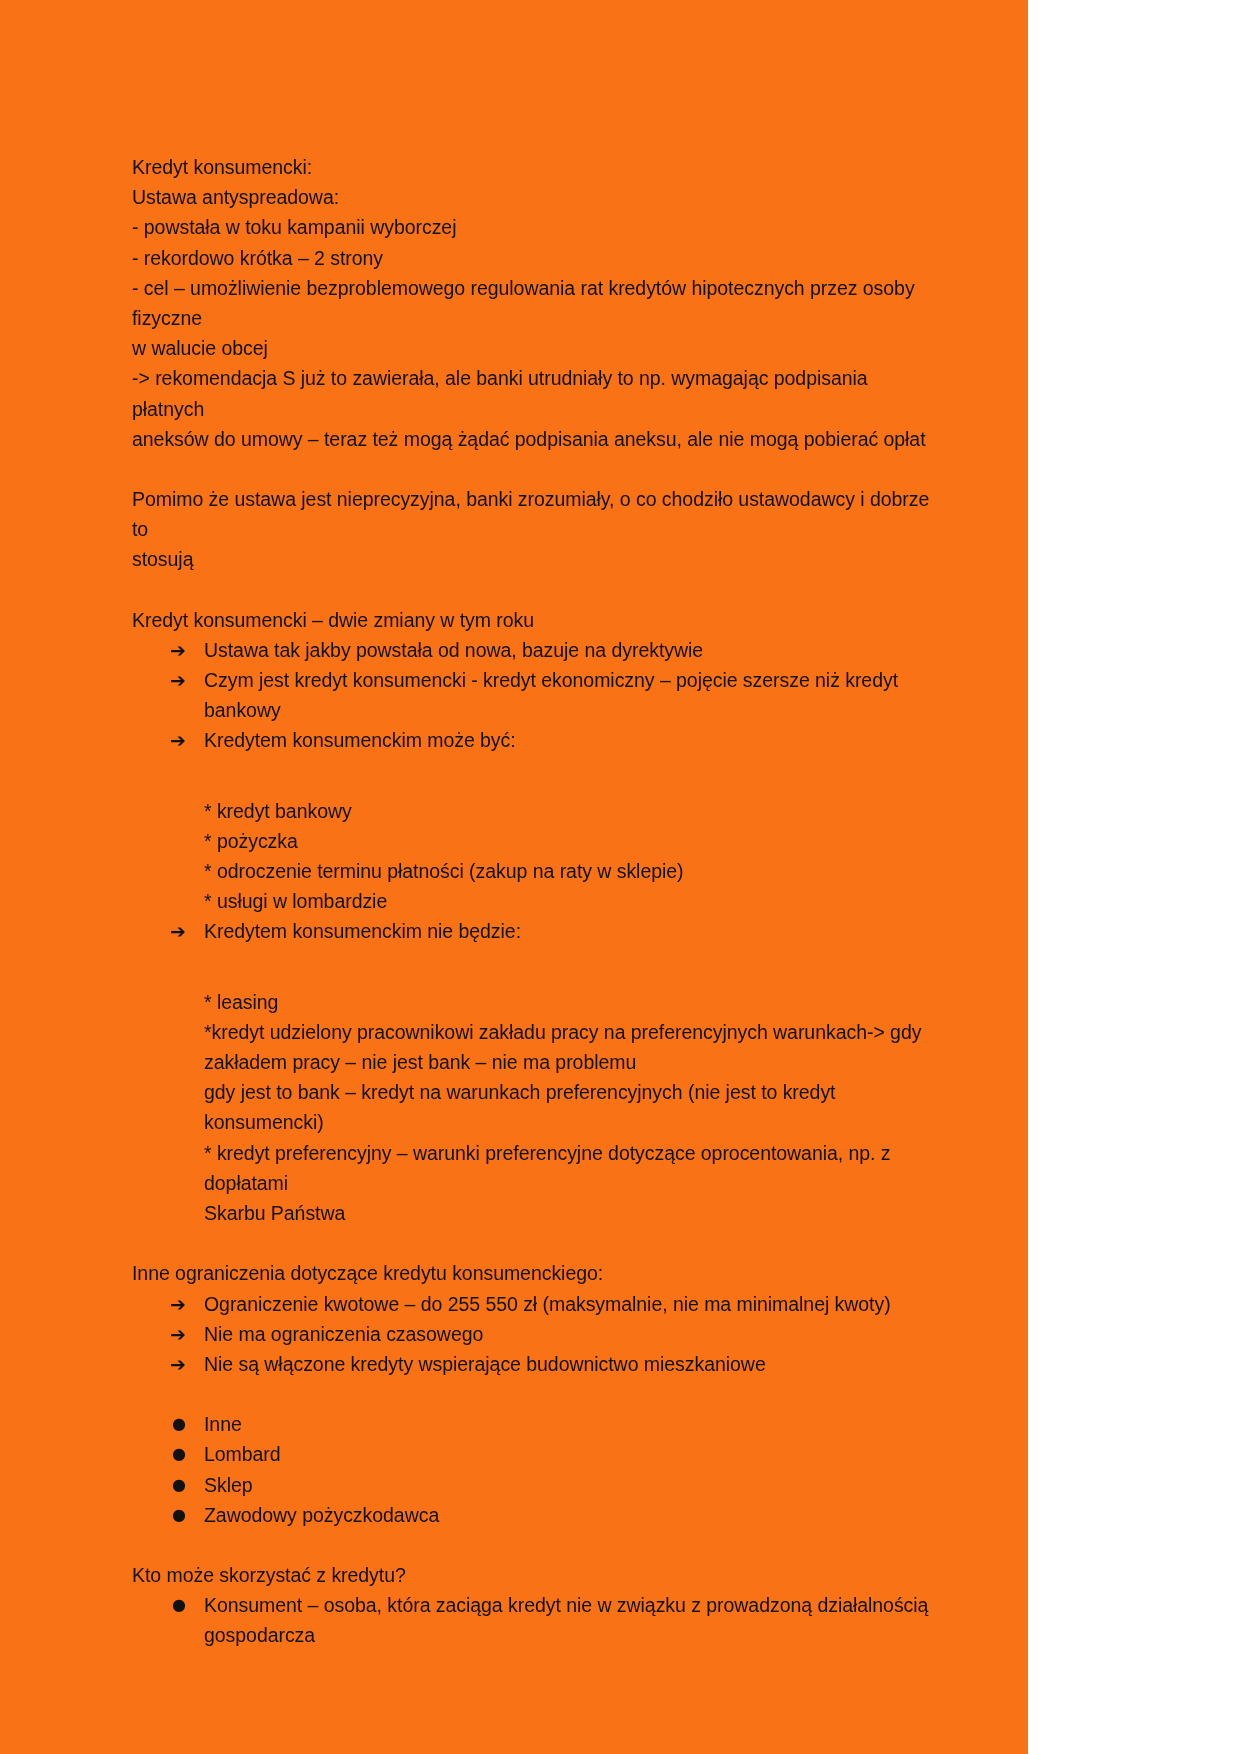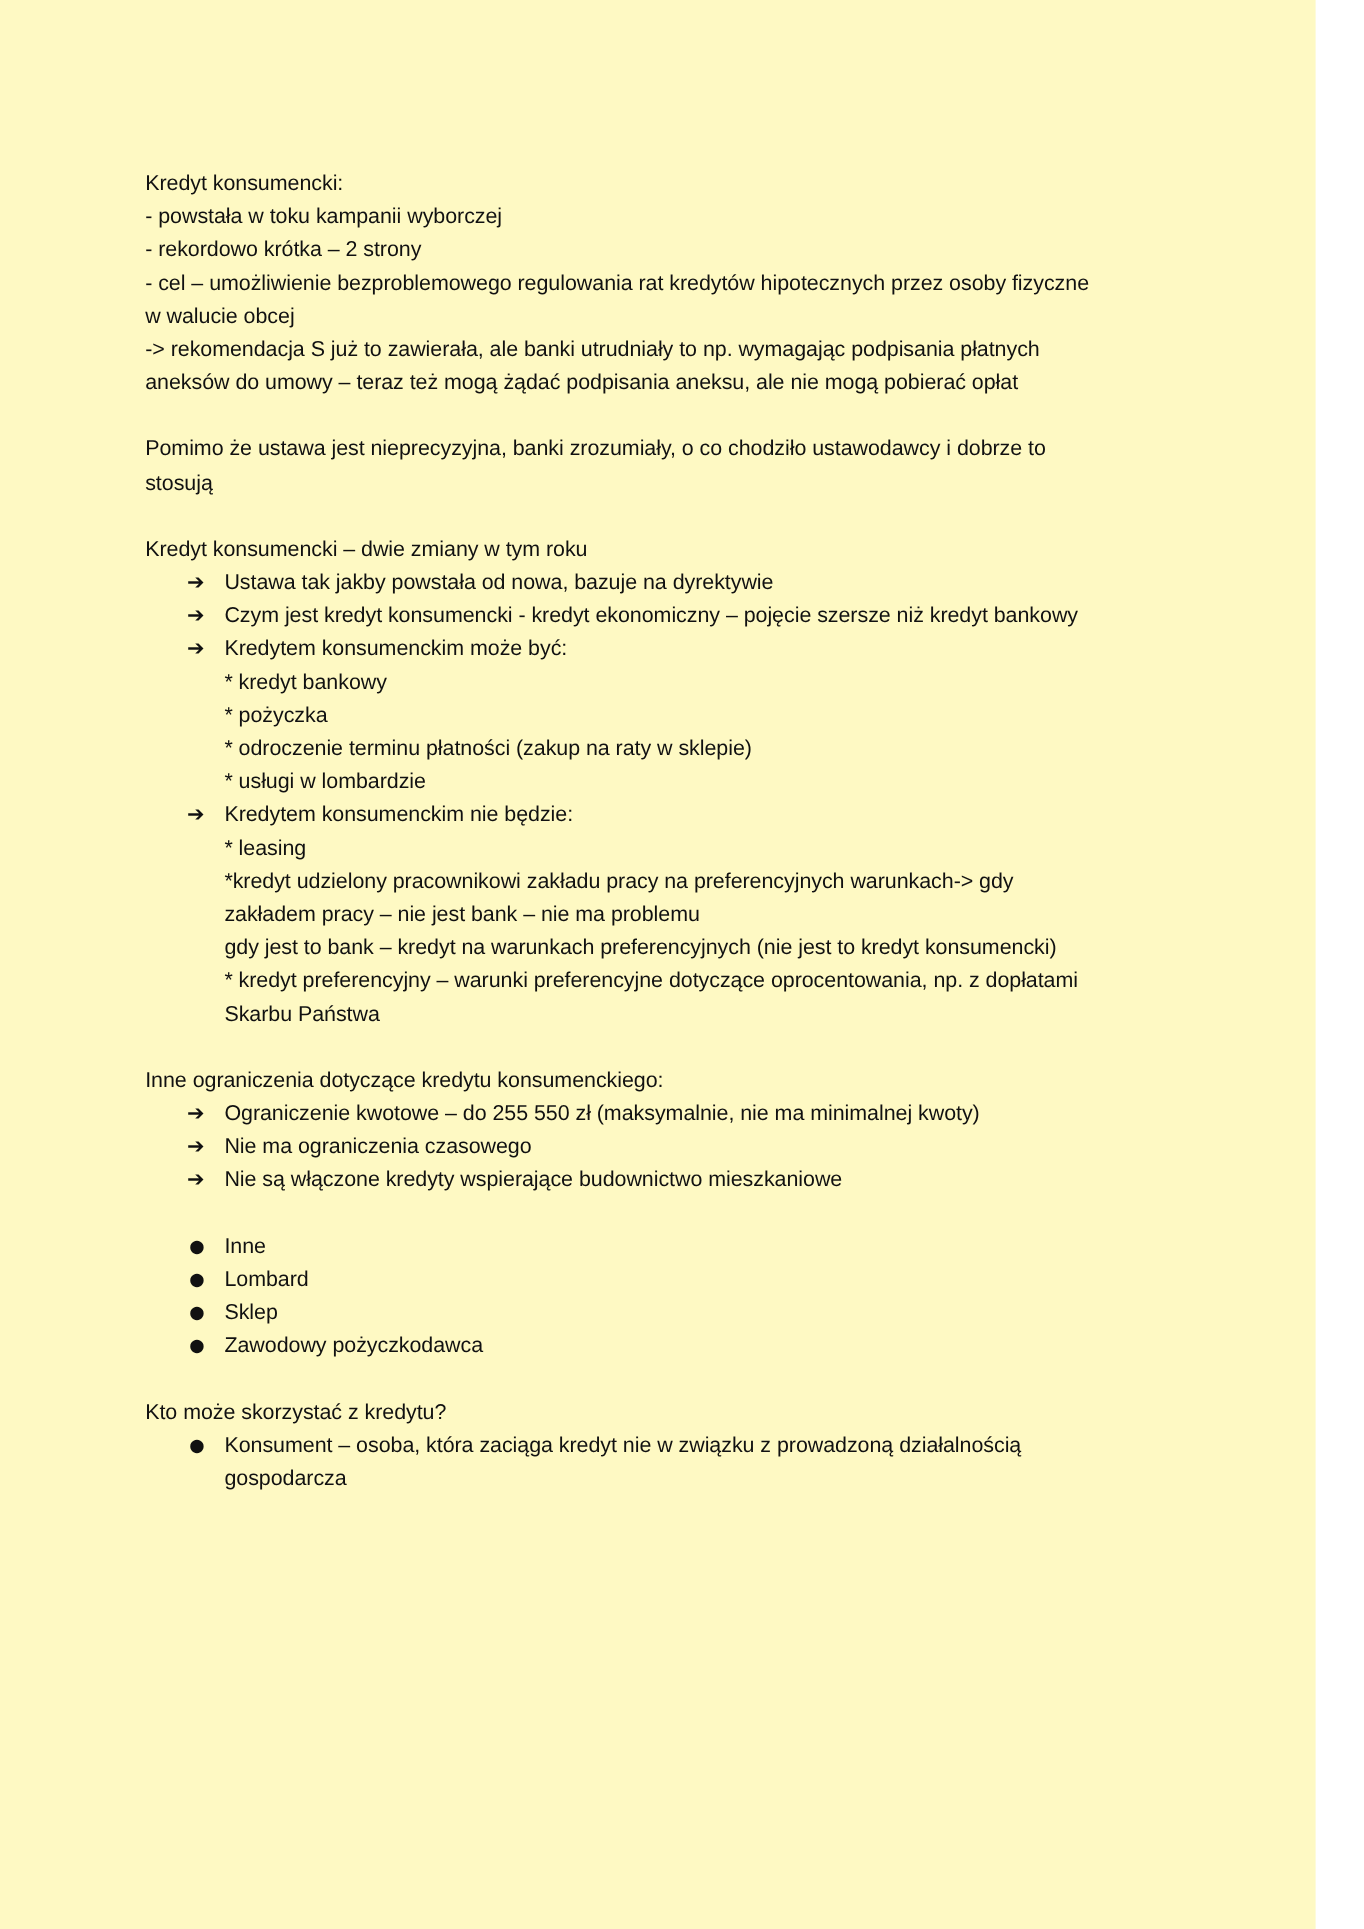--- a/index.html
+++ b/index.html
@@ -9,23 +9,23 @@
   }
   body {
     width: 1240px;
     height: 1754px;
     font-family: "Liberation Sans", sans-serif;
     color: #0a0a0a;
     -webkit-font-smoothing: none;
   }
   .page {
     position: relative;
-    width: 1196px;
+    width: 1028px;
     height: 1754px;
-    background: #fef9c3;
+    background: #f97316;
     box-sizing: border-box;
     padding: 152px 90px 0 132px;
   }
   .doc-body {
     font-size: 19.5px;
     line-height: 30.2px;
     letter-spacing: -0.05px;
     color: #111111;
   }
   .para {
@@ -63,40 +63,44 @@
   ul.dot-list > li > .marker {
     position: absolute;
     left: 40px;
     top: 0;
     font-size: 16px;
     line-height: 30.2px;
     font-family: "DejaVu Sans", sans-serif;
   }
   .sub-lines {
     padding-left: 72px;
+    margin-top: 40px;
   }
   .li-text {
     display: block;
   }
   .cont {
     display: block;
   }
   
   .doc-body * {
     text-rendering: optimizeLegibility;
   }
 </style>
 </head>
 <body>
 
 <div class="page">
   <div class="doc-body">
 
     <div class="para">
       <span class="line">Kredyt konsumencki:</span>
+    </div>
+    <div class="para">
+      <span class="line">Ustawa antyspreadowa:</span>
     </div>
     <div class="para">
       <span class="line">- powstała w toku kampanii wyborczej</span>
     </div>
     <div class="para">
       <span class="line">- rekordowo krótka – 2 strony</span>
     </div>
     <div class="para">
       <span class="line">- cel – umożliwienie bezproblemowego regulowania rat kredytów hipotecznych przez osoby fizyczne</span>
       <span class="cont">w walucie obcej</span>

